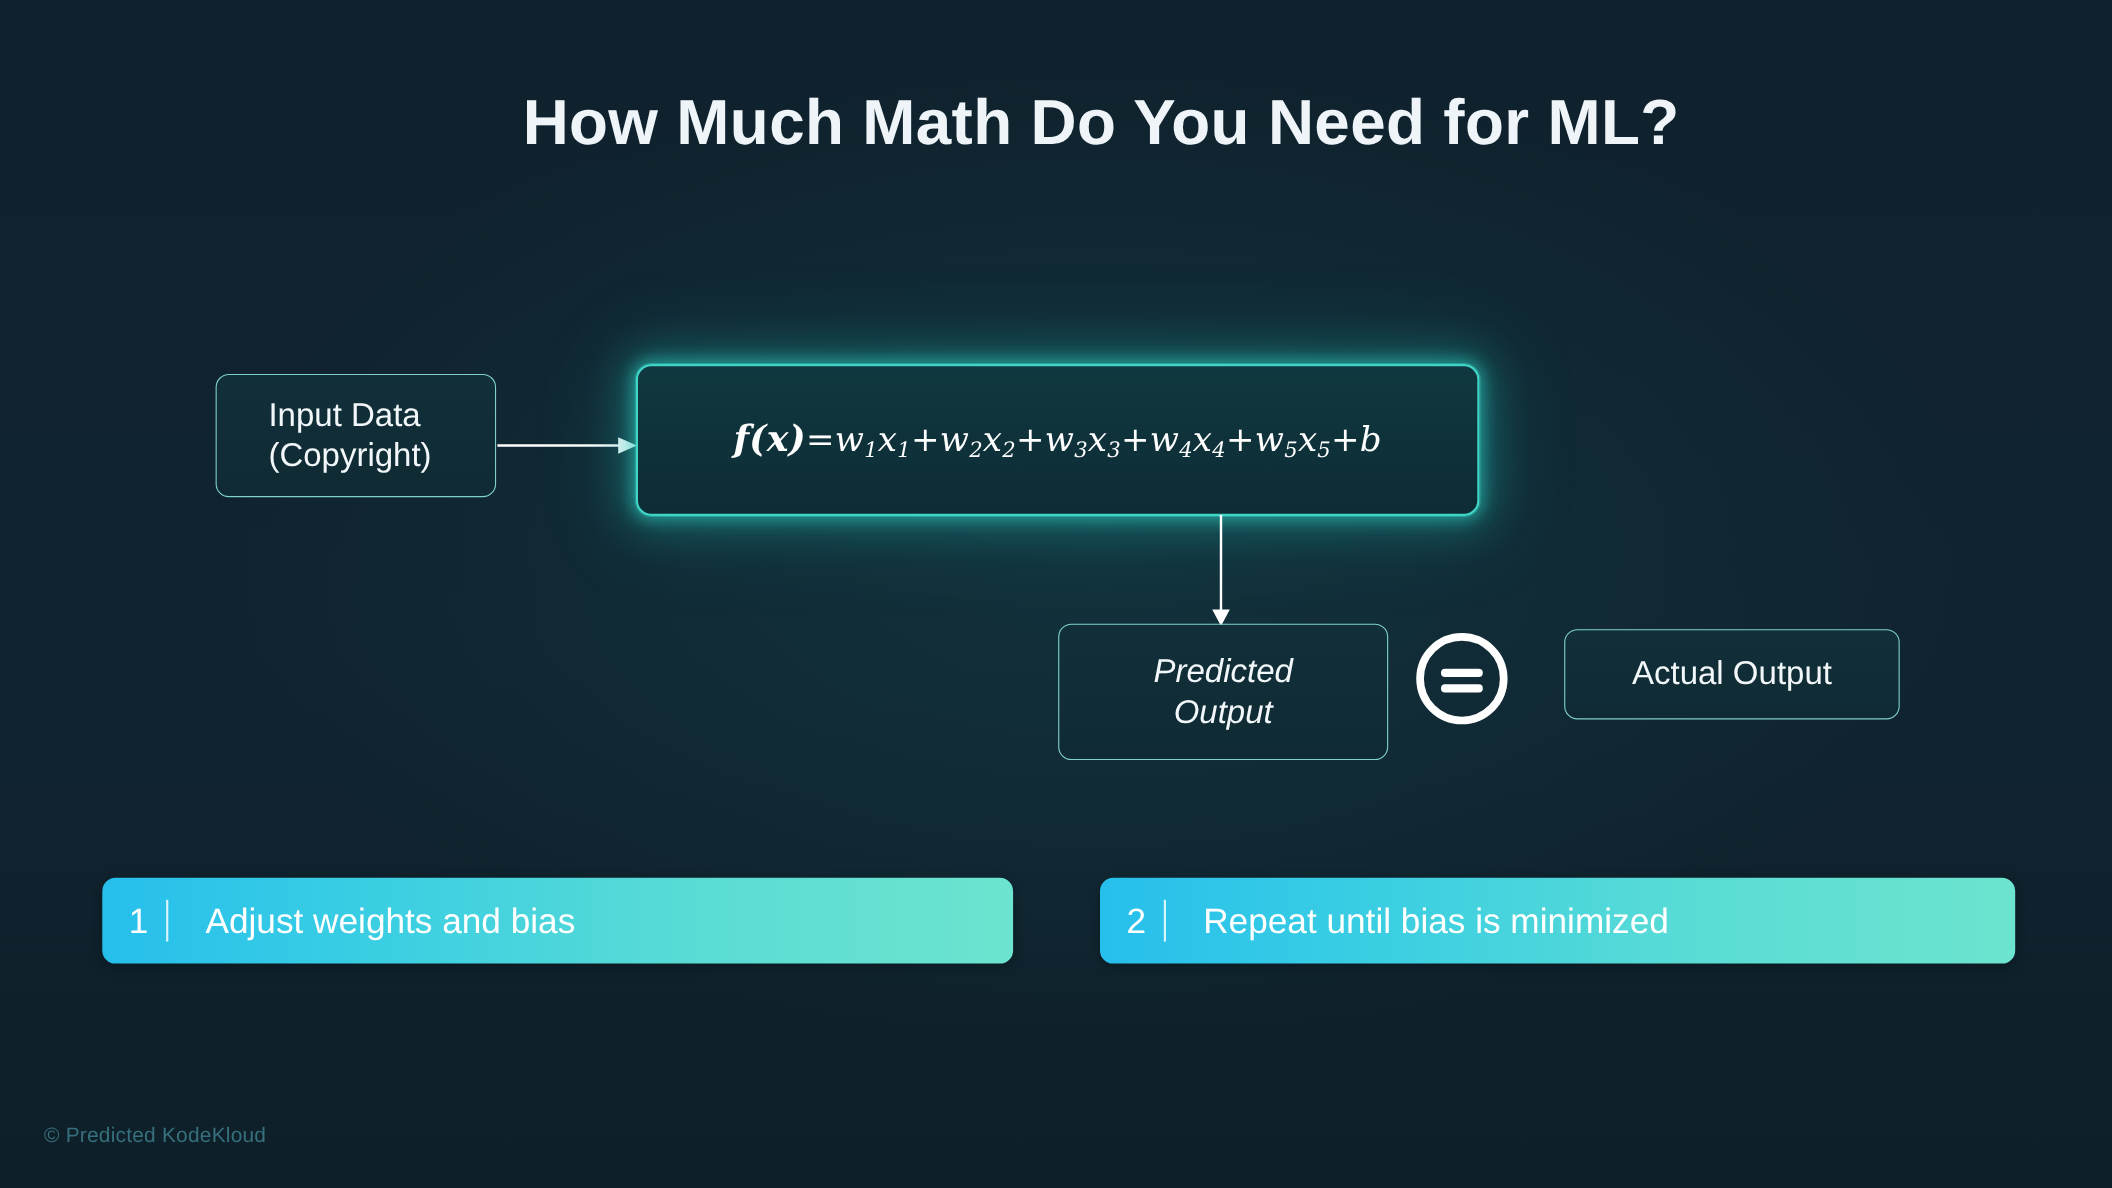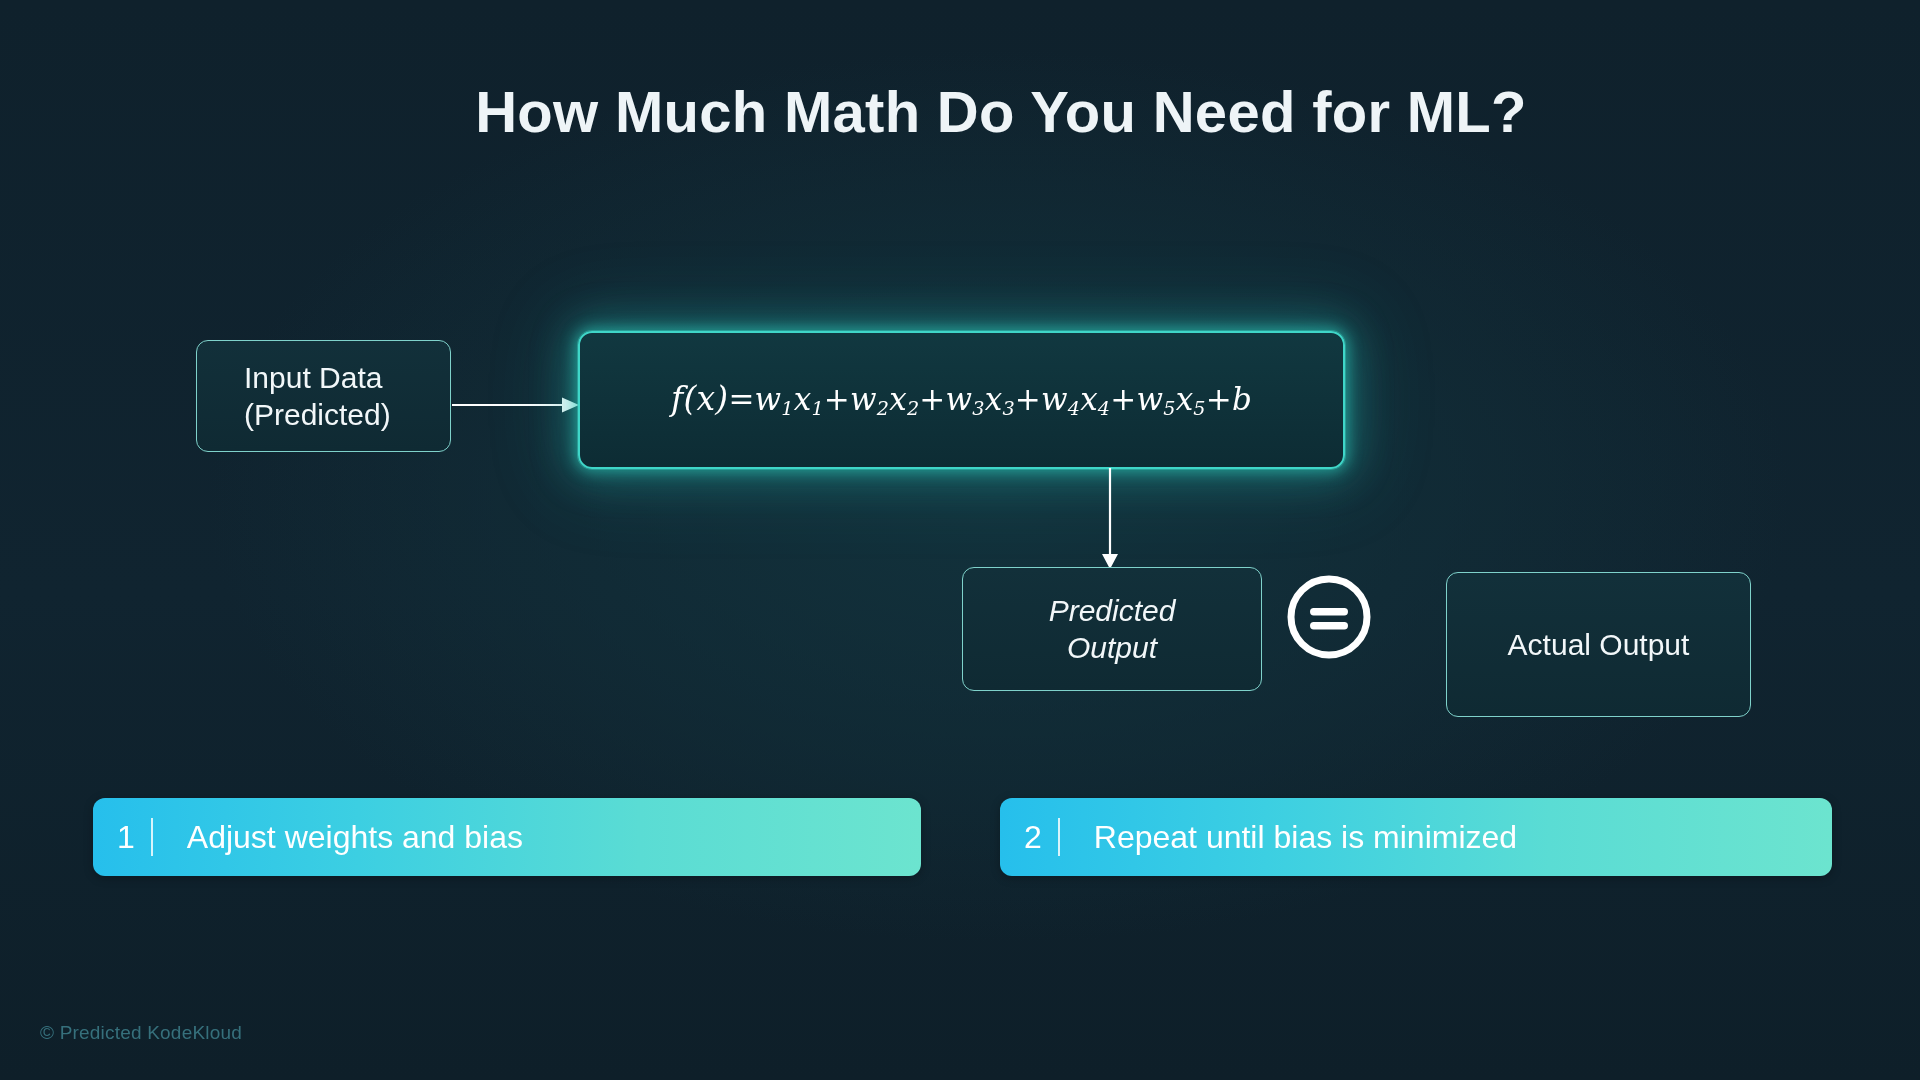--- a/index.html
+++ b/index.html
@@ -88,38 +88,37 @@
     justify-content: center;
     text-align: center;
     font-size: 30px;
     font-style: italic;
   }
 
   .node-actual {
     left: 1422px;
     top: 572px;
     width: 305px;
-    height: 145px;
+    height: 82px;
     justify-content: center;
     text-align: center;
     font-size: 30px;
-    margin-left: 24px;
   }
 
   
   .formula {
     font-family: "DejaVu Serif", serif;
     font-size: 31px;
     color: #ffffff;
     white-space: nowrap;
     letter-spacing: 0.2px;
   }
   .formula .fn {
     font-style: italic;
-    font-weight: 400;
+    font-weight: 700;
     font-size: 33px;
   }
   .formula .v {
     font-style: italic;
   }
   .formula sub {
     font-size: 0.62em;
     font-style: italic;
     vertical-align: -0.28em;
   }
@@ -197,21 +196,21 @@
 </head>
 <body>
 
 <div id="slide">
 
   <div class="title">How Much Math Do You Need for ML?</div>
 
   <div class="node node-input">
     <div>
       <div>Input Data</div>
-      <div>(Predicted)</div>
+      <div>(Copyright)</div>
     </div>
   </div>
 
   <div class="arrow-h">
     <svg width="128" height="22" viewBox="0 0 128 22">
       <line x1="0" y1="11" x2="112" y2="11" stroke="#ffffff" stroke-width="2.2"></line>
       <polygon points="110,3.5 127,11 110,18.5" fill="#ffffff"></polygon>
     </svg>
   </div>
 

